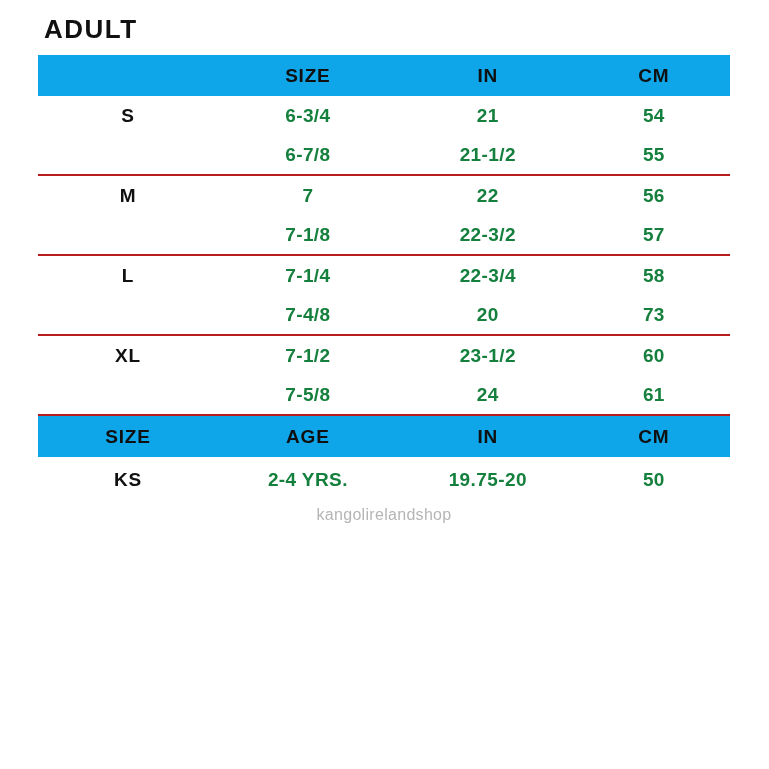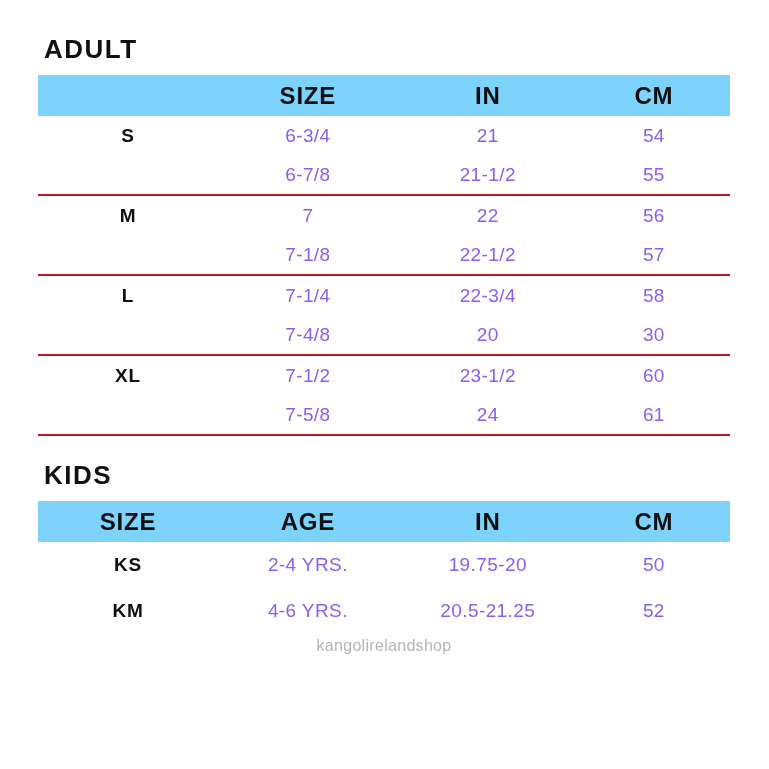--- a/index.html
+++ b/index.html
@@ -11,21 +11,21 @@
     width: 769px;
     height: 769px;
     overflow: hidden;
     font-family: "Liberation Sans", sans-serif;
     -webkit-font-smoothing: antialiased;
   }
   .page {
     box-sizing: border-box;
     width: 769px;
     height: 609px;
-    padding: 36px 39px 0 38px;
+    padding: 16px 39px 0 38px;
   }
   .section-heading {
     font-size: 26px;
     font-weight: 800;
     letter-spacing: 1.5px;
     color: #111111;
     margin: 0 0 13px 6px;
     line-height: 1.0;
   }
   .kids-heading {
@@ -34,38 +34,38 @@
   table.chart {
     width: 100%;
     border-collapse: collapse;
     table-layout: fixed;
   }
   table.chart col.c1 { width: 26%; }
   table.chart col.c2 { width: 26%; }
   table.chart col.c3 { width: 26%; }
   table.chart col.c4 { width: 22%; }
   table.chart thead th {
-    background: #7dd3fc;
+    background: #0ea5e9;
     height: 41px;
-    font-size: 24px;
+    font-size: 19px;
     font-weight: 700;
     letter-spacing: 0.8px;
     color: #101010;
     text-align: center;
     vertical-align: middle;
     padding: 0;
   }
   table.chart td {
     height: 39px;
     text-align: center;
     vertical-align: middle;
     font-size: 19px;
-    font-weight: 400;
+    font-weight: 700;
     letter-spacing: 0.4px;
-    color: #8b5cf6;
+    color: #15803d;
     padding: 0;
   }
   table.chart td.label-cell {
     font-weight: 700;
     letter-spacing: 0.8px;
     color: #101010;
   }
   table.adult tr.group-end td {
     border-bottom: 2px solid #b91c1c;
   }
@@ -117,51 +117,50 @@
       </tr>
       <tr>
         <td class="label-cell">M</td>
         <td>7</td>
         <td>22</td>
         <td>56</td>
       </tr>
       <tr class="group-end">
         <td class="label-cell"></td>
         <td>7-1/8</td>
-        <td>22-1/2</td>
+        <td>22-3/2</td>
         <td>57</td>
       </tr>
       <tr>
         <td class="label-cell">L</td>
         <td>7-1/4</td>
         <td>22-3/4</td>
         <td>58</td>
       </tr>
       <tr class="group-end">
         <td class="label-cell"></td>
         <td>7-4/8</td>
         <td>20</td>
-        <td>30</td>
+        <td>73</td>
       </tr>
       <tr>
         <td class="label-cell">XL</td>
         <td>7-1/2</td>
         <td>23-1/2</td>
         <td>60</td>
       </tr>
       <tr class="group-end">
         <td class="label-cell"></td>
         <td>7-5/8</td>
         <td>24</td>
         <td>61</td>
       </tr>
     </tbody>
   </table>
 
-  <h1 class="section-heading kids-heading">KIDS</h1>
 
   <table class="chart kids">
     <colgroup>
         <col class="c1">
         <col class="c2">
         <col class="c3">
         <col class="c4">
       </colgroup>
     <thead>
       <tr>
@@ -171,24 +170,18 @@
         <th>CM</th>
       </tr>
     </thead>
     <tbody>
       <tr>
         <td class="label-cell">KS</td>
         <td>2-4 YRS.</td>
         <td>19.75-20</td>
         <td>50</td>
       </tr>
-      <tr>
-        <td class="label-cell">KM</td>
-        <td>4-6 YRS.</td>
-        <td>20.5-21.25</td>
-        <td>52</td>
-      </tr>
     </tbody>
   </table>
 
   <div class="watermark">kangolirelandshop</div>
 
 </div>
 
 </body></html>

